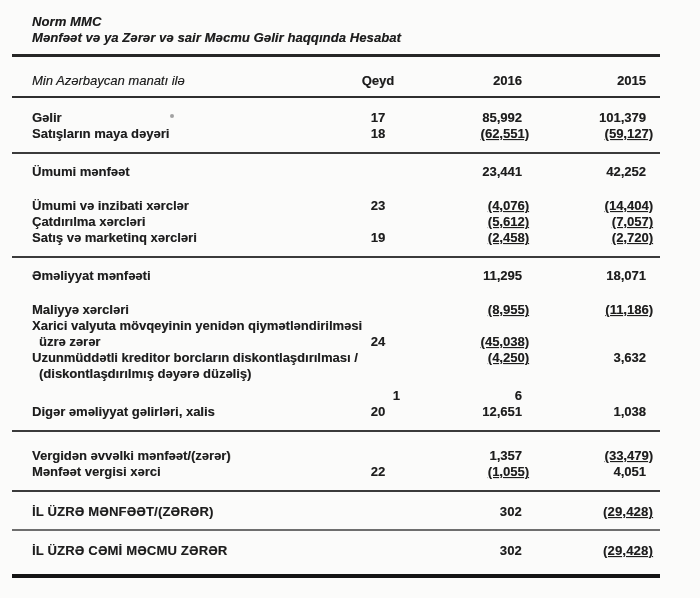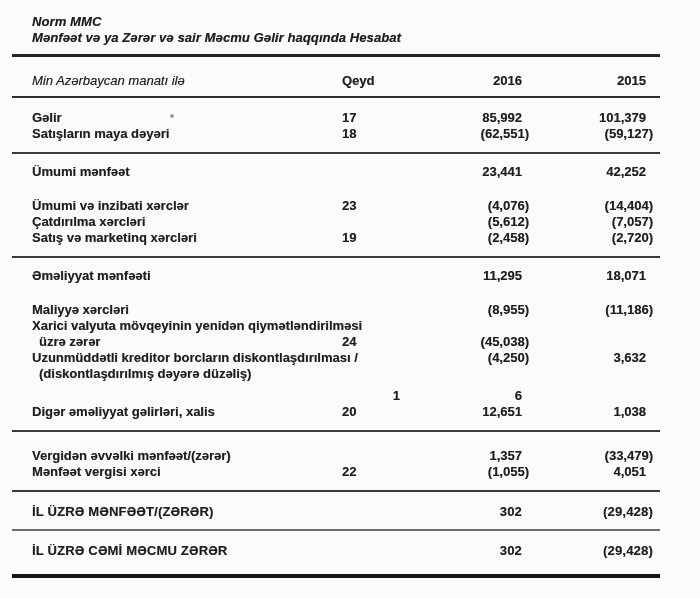--- a/index.html
+++ b/index.html
@@ -24,23 +24,23 @@
   .row {
     display:grid;
     grid-template-columns:330px 72px 122px 124px;
     font-size:13px; font-weight:700; line-height:16px;
     text-shadow:0.3px 0.3px 0 rgba(25,25,25,0.45);
   }
   .header-row { padding:16px 0 7px; border-bottom:2px solid #2f2f2f; margin-bottom:12px; }
   .cell { min-height:1px; }
   .cell-label { padding-left:20px; white-space:nowrap; overflow:visible; }
   .row.indent .cell-label { padding-left:27px; }
-  .cell-note { }
+  .cell-note { text-align:center; }
   .cell-num { text-align:right; padding-right:14px; white-space:nowrap; }
-  .cell-num.paren { padding-right:7px; }
+  .cell-num.paren { padding-right:7px;text-decoration:underline; }
   .unit { font-style:italic; font-weight:400; }
   .row.total { padding:10px 0; }
   .row.strong { padding-top:16px; }
   .row.caps { padding:12px 0 9px; font-size:13px; letter-spacing:0.2px; }
   .speck {
     position:absolute; left:158px; top:114px; width:4px; height:4px;
     background:#8b8b8b; border-radius:50%; opacity:0.8;
   }
 </style>
 </head>

